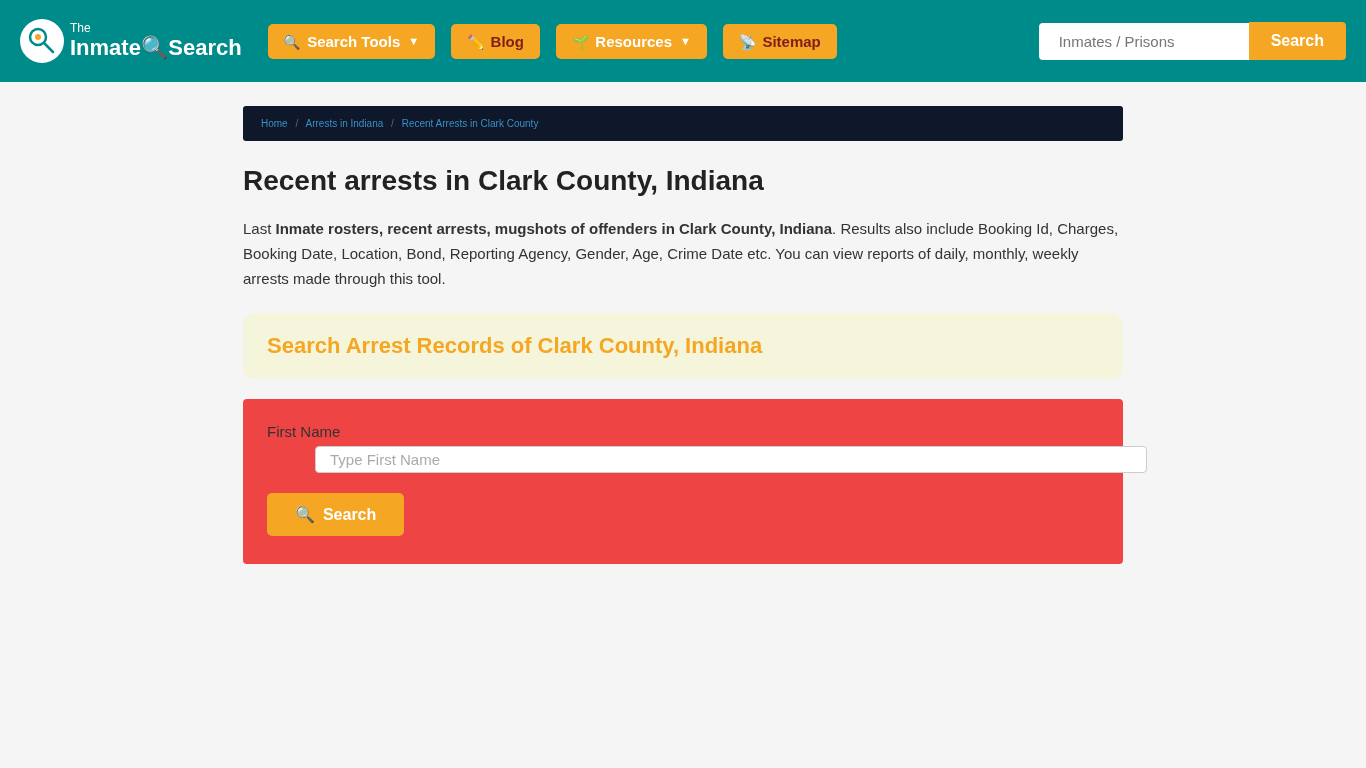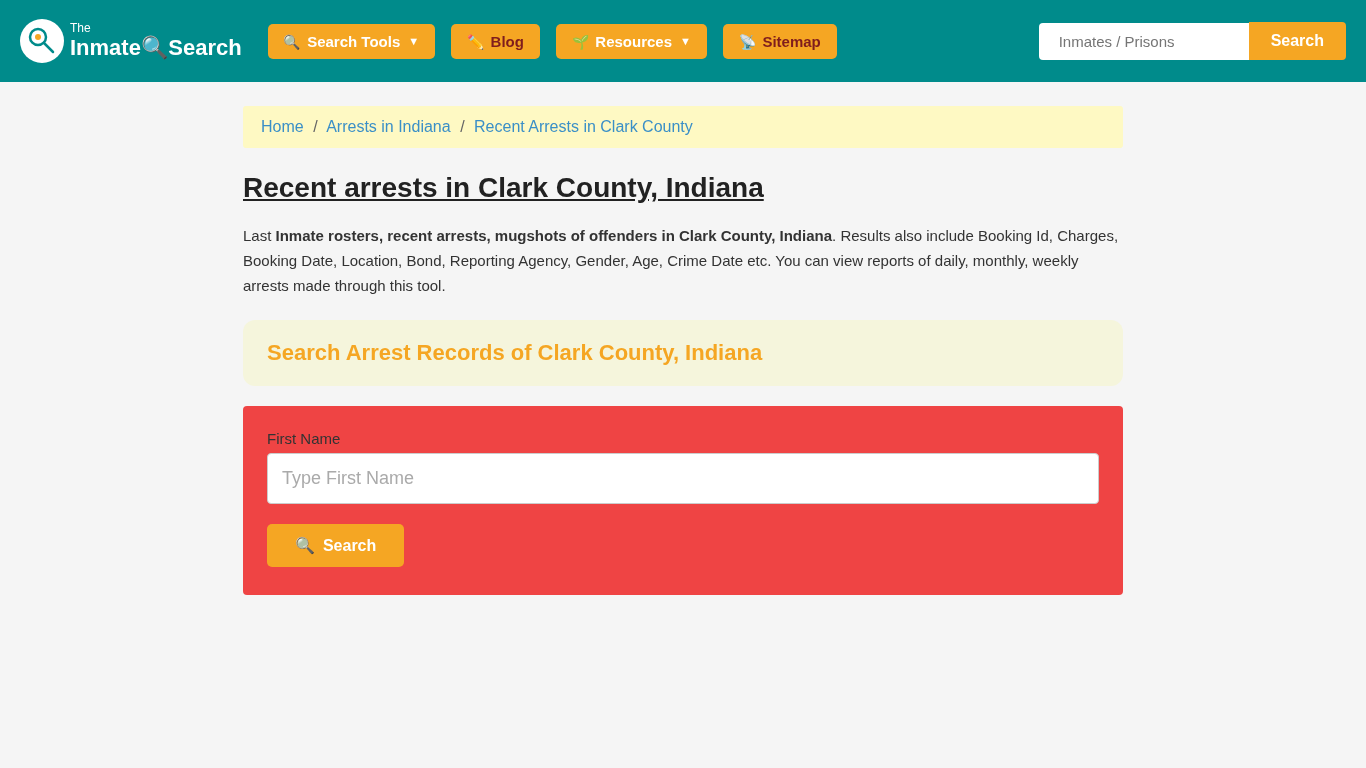--- a/index.html
+++ b/index.html
@@ -100,39 +100,38 @@
 
     
     .main-wrapper {
       max-width: 920px;
       margin: 0 auto;
       padding: 24px 20px;
     }
 
     
     .breadcrumb-bar {
-      background: #fef9c3;
+      background: #0f172a;
       border-radius: 3px;
       padding: 12px 18px;
       margin-bottom: 24px;
-      font-size: 16px;
+      font-size: 10px;
     }
     .breadcrumb-bar a {
       color: #3a8fc7;
       text-decoration: none;
     }
     .breadcrumb-sep { color: #666; margin: 0 5px; }
 
     
     .page-title {
       font-size: 28px;
       font-weight: bold;
       color: #222;
       margin-bottom: 20px;
-      text-decoration: underline;
     }
 
     
     .description {
       margin-bottom: 22px;
       line-height: 1.65;
       color: #333;
       font-size: 15px;
     }
     .description strong { font-weight: bold; }
@@ -160,27 +159,28 @@
     }
     .form-label {
       font-size: 15px;
       font-weight: normal;
       color: #333;
       margin-bottom: 6px;
       display: block;
     }
     .form-input {
       width: 100%;
-      padding: 14px 14px;
+      padding: 4px 14px;
       border: 1px solid #ccc;
       border-radius: 4px;
-      font-size: 18px;
+      font-size: 15px;
       background: #fff;
       outline: none;
       color: #999;
+      margin-left: 48px;
     }
     .form-input::placeholder { color: #aaa; }
 
     .search-submit-btn {
       background: #f5a623;
       color: #fff;
       border: none;
       border-radius: 5px;
       padding: 12px 28px;
       font-size: 16px;

